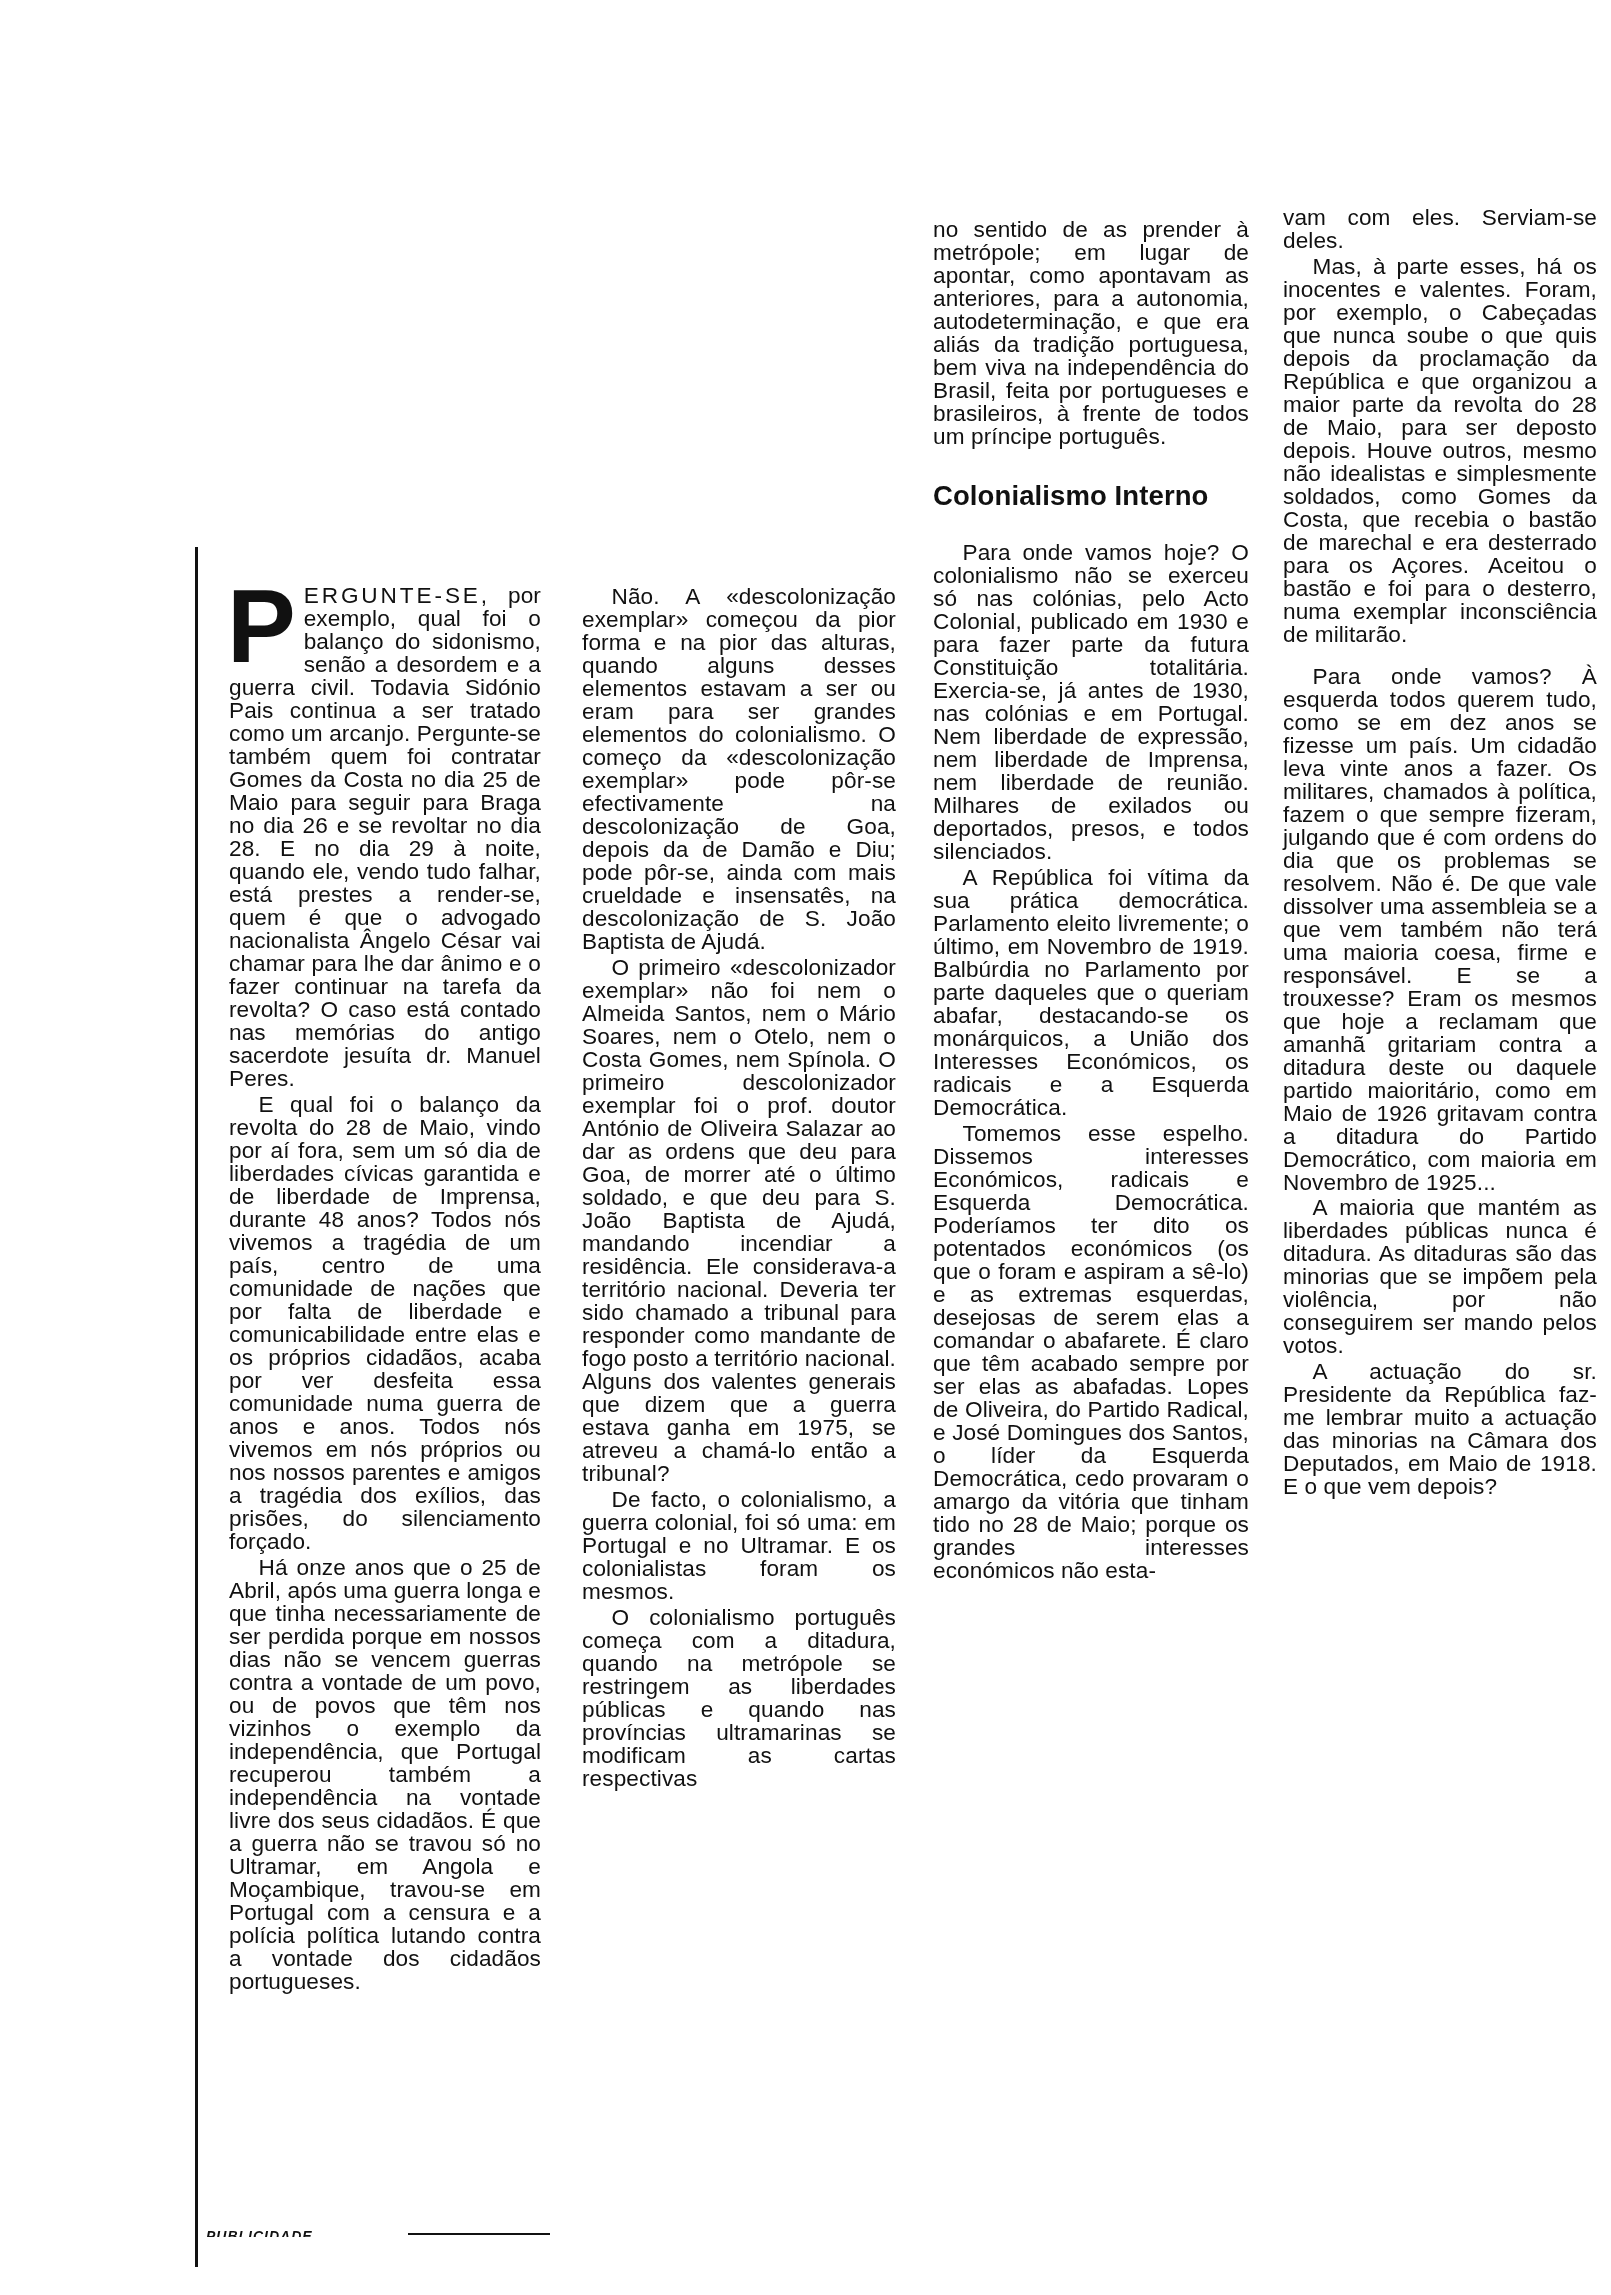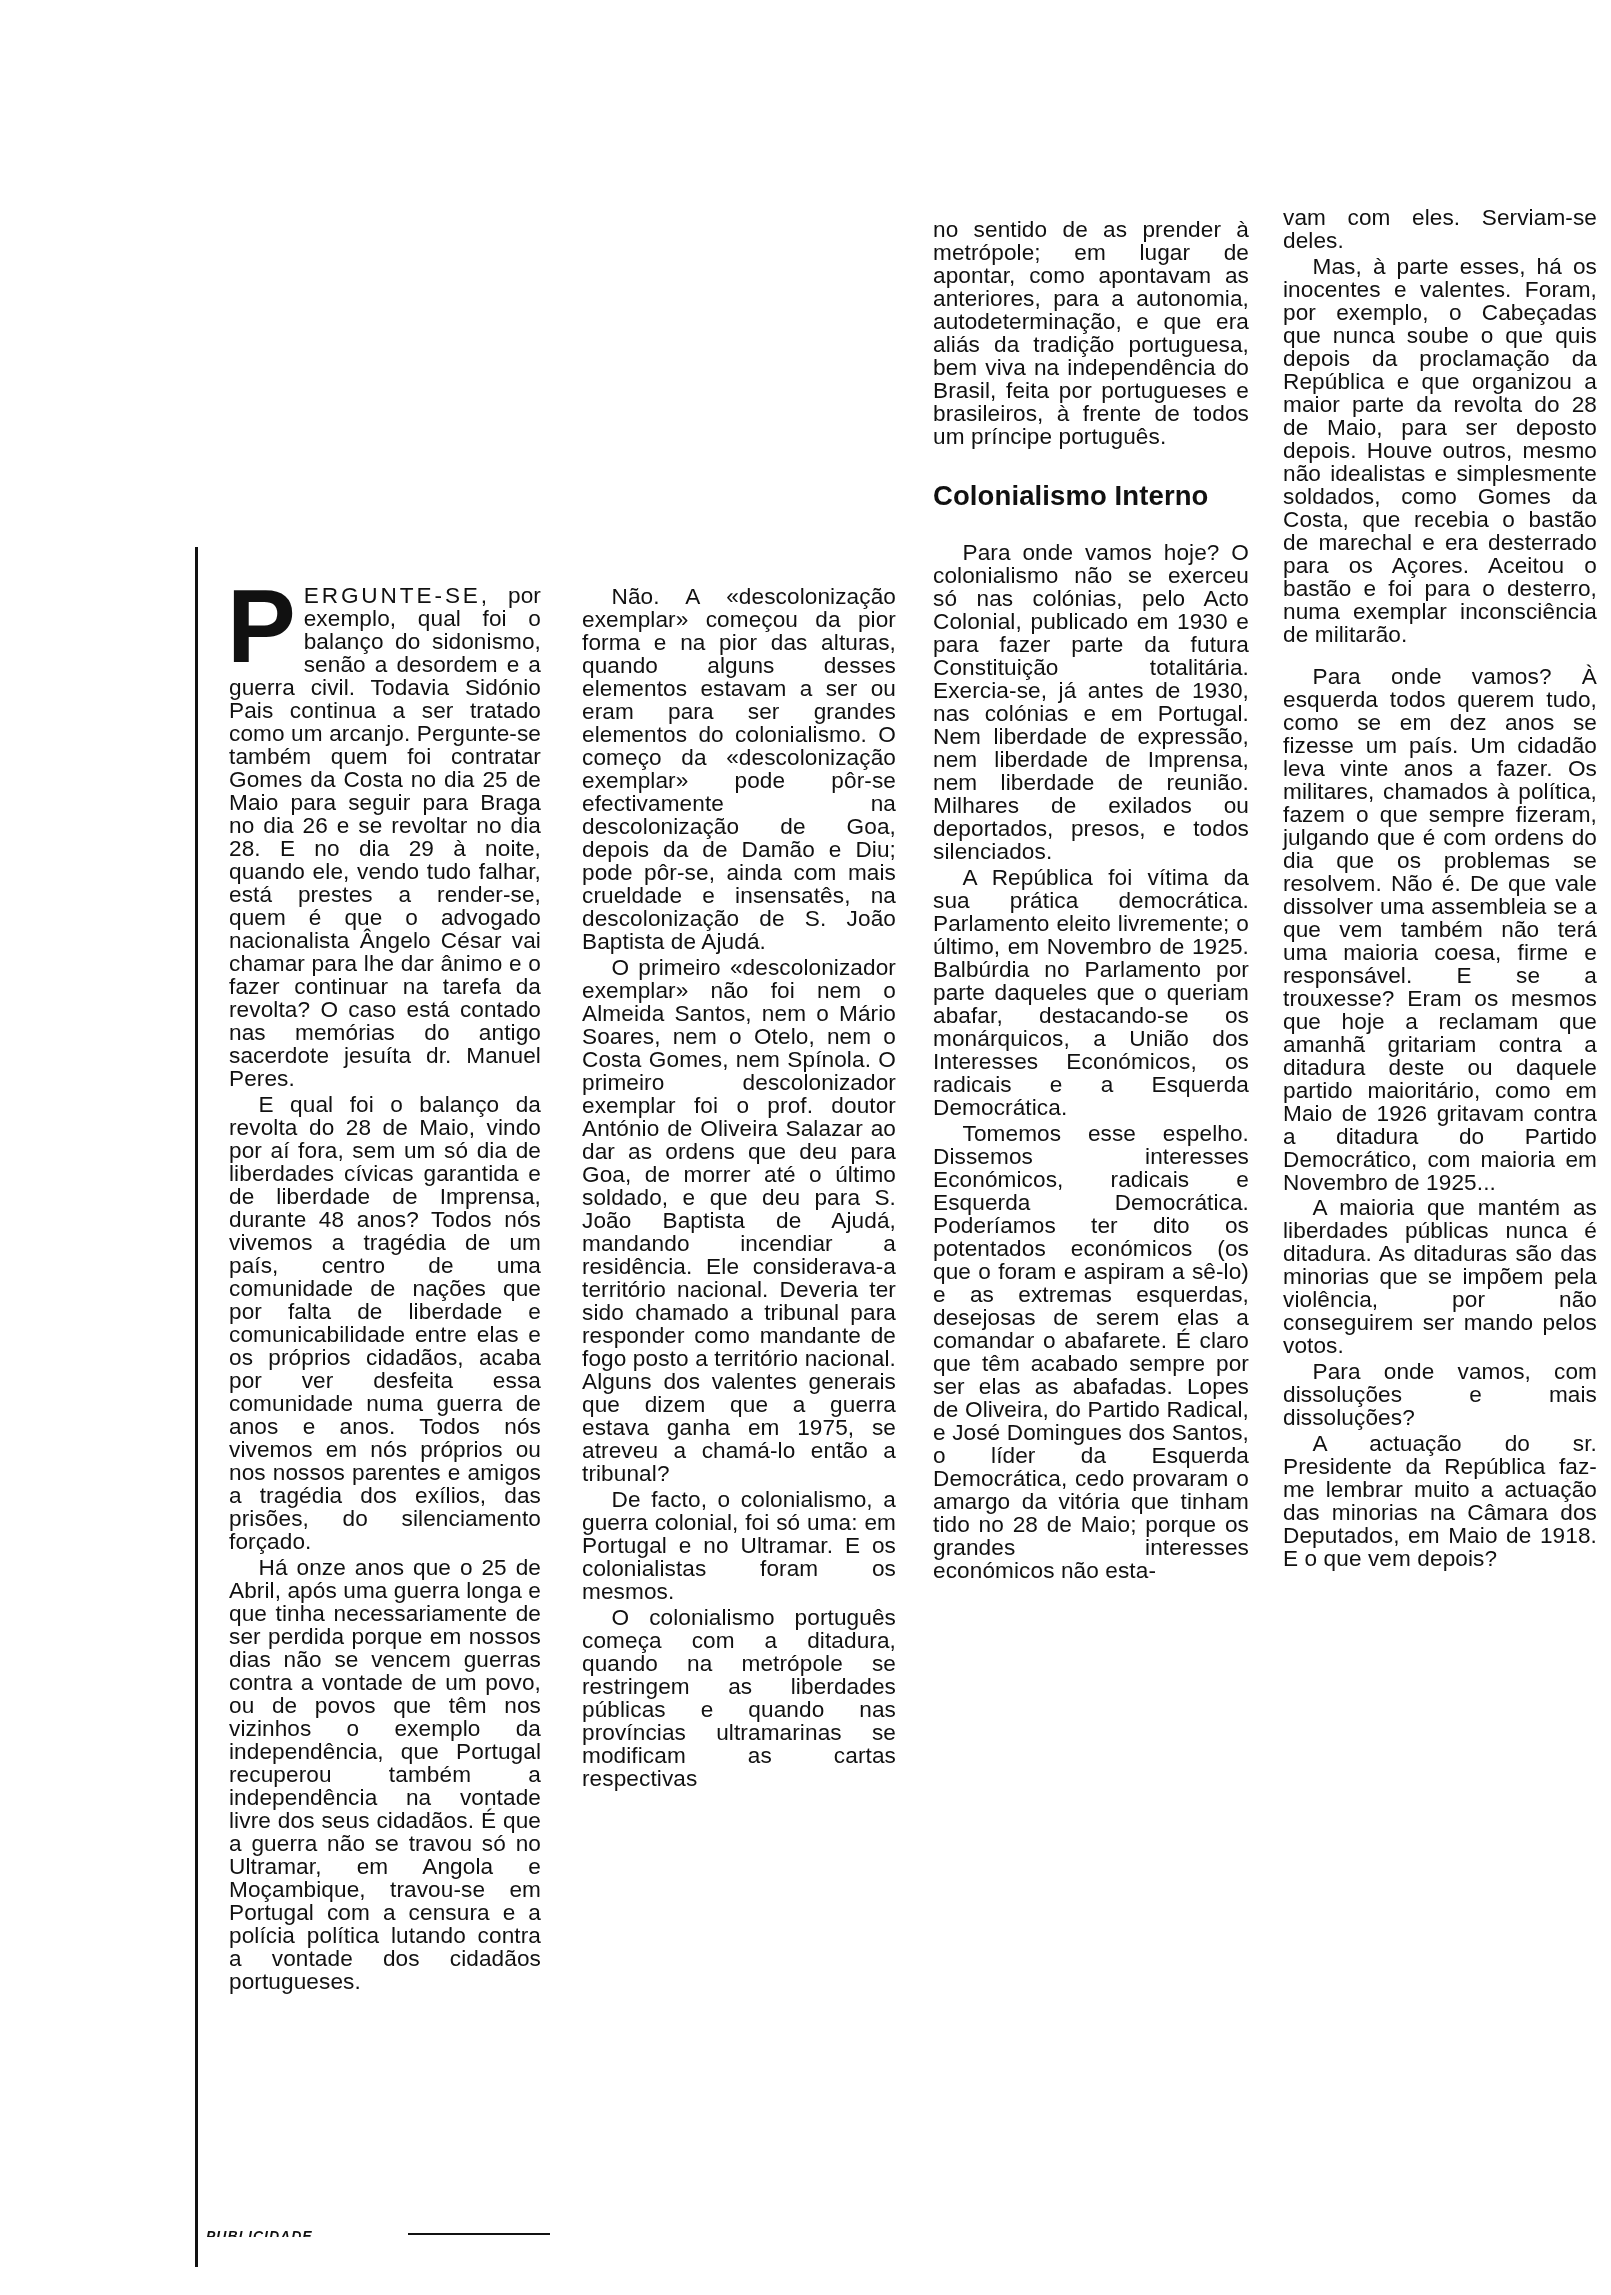--- a/index.html
+++ b/index.html
@@ -42,29 +42,28 @@
   <p class="indent">Não. A «descolonização exemplar» começou da pior forma e na pior das alturas, quando alguns desses elementos estavam a ser ou eram para ser grandes elementos do colonialismo. O começo da «descolonização exemplar» pode pôr-se efectivamente na descolonização de Goa, depois da de Damão e Diu; pode pôr-se, ainda com mais crueldade e insensatês, na descolonização de S. João Baptista de Ajudá.</p>
   <p class="indent">O primeiro «descolonizador exemplar» não foi nem o Almeida Santos, nem o Mário Soares, nem o Otelo, nem o Costa Gomes, nem Spínola. O primeiro descolonizador exemplar foi o prof. doutor António de Oliveira Salazar ao dar as ordens que deu para Goa, de morrer até o último soldado, e que deu para S. João Baptista de Ajudá, mandando incendiar a residência. Ele considerava-a território nacional. Deveria ter sido chamado a tribunal para responder como mandante de fogo posto a território nacional. Alguns dos valentes generais que dizem que a guerra estava ganha em 1975, se atreveu a chamá-lo então a tribunal?</p>
   <p class="indent">De facto, o colonialismo, a guerra colonial, foi só uma: em Portugal e no Ultramar. E os colonialistas foram os mesmos.</p>
   <p class="indent">O colonialismo português começa com a ditadura, quando na metrópole se restringem as liberdades públicas e quando nas províncias ultramarinas se modificam as cartas respectivas</p>
 </div>
 
 <div class="col col3">
   <p>no sentido de as prender à metrópole; em lugar de apontar, como apontavam as anteriores, para a autonomia, autodeterminação, e que era aliás da tradição portuguesa, bem viva na independência do Brasil, feita por portugueses e brasileiros, à frente de todos um príncipe português.</p>
   <div class="heading">Colonialismo Interno</div>
   <p class="indent">Para onde vamos hoje? O colonialismo não se exerceu só nas colónias, pelo Acto Colonial, publicado em 1930 e para fazer parte da futura Constituição totalitária. Exercia-se, já antes de 1930, nas colónias e em Portugal. Nem liberdade de expressão, nem liberdade de Imprensa, nem liberdade de reunião. Milhares de exilados ou deportados, presos, e todos silenciados.</p>
-  <p class="indent">A República foi vítima da sua prática democrática. Parlamento eleito livremente; o último, em Novembro de 1925. Balbúrdia no Parlamento por parte daqueles que o queriam abafar, destacando-se os monárquicos, a União dos Interesses Económicos, os radicais e a Esquerda Democrática.</p>
+  <p class="indent">A República foi vítima da sua prática democrática. Parlamento eleito livremente; o último, em Novembro de 1919. Balbúrdia no Parlamento por parte daqueles que o queriam abafar, destacando-se os monárquicos, a União dos Interesses Económicos, os radicais e a Esquerda Democrática.</p>
   <p class="indent">Tomemos esse espelho. Dissemos interesses Económicos, radicais e Esquerda Democrática. Poderíamos ter dito os potentados económicos (os que o foram e aspiram a sê-lo) e as extremas esquerdas, desejosas de serem elas a comandar o abafarete. É claro que têm acabado sempre por ser elas as abafadas. Lopes de Oliveira, do Partido Radical, e José Domingues dos Santos, o líder da Esquerda Democrática, cedo provaram o amargo da vitória que tinham tido no 28 de Maio; porque os grandes interesses económicos não esta-</p>
 </div>
 
 <div class="col col4">
   <p>vam com eles. Serviam-se deles.</p>
   <p class="indent">Mas, à parte esses, há os inocentes e valentes. Foram, por exemplo, o Cabeçadas que nunca soube o que quis depois da proclamação da República e que organizou a maior parte da revolta do 28 de Maio, para ser deposto depois. Houve outros, mesmo não idealistas e simplesmente soldados, como Gomes da Costa, que recebia o bastão de marechal e era desterrado para os Açores. Aceitou o bastão e foi para o desterro, numa exemplar inconsciência de militarão.</p>
   <div class="p-gap"></div>
   <p class="indent">Para onde vamos? À esquerda todos querem tudo, como se em dez anos se fizesse um país. Um cidadão leva vinte anos a fazer. Os militares, chamados à política, fazem o que sempre fizeram, julgando que é com ordens do dia que os problemas se resolvem. Não é. De que vale dissolver uma assembleia se a que vem também não terá uma maioria coesa, firme e responsável. E se a trouxesse? Eram os mesmos que hoje a reclamam que amanhã gritariam contra a ditadura deste ou daquele partido maioritário, como em Maio de 1926 gritavam contra a ditadura do Partido Democrático, com maioria em Novembro de 1925...</p>
   <p class="indent">A maioria que mantém as liberdades públicas nunca é ditadura. As ditaduras são das minorias que se impõem pela violência, por não conseguirem ser mando pelos votos.</p>
-  <p class="indent">Para onde vamos, com dissoluções e mais dissoluções?</p>
   <p class="indent">A actuação do sr. Presidente da República faz-me lembrar muito a actuação das minorias na Câmara dos Deputados, em Maio de 1918. E o que vem depois?</p>
 </div>
 
 <div class="footer-label">PUBLICIDADE</div>
 <div class="footer-rule" style="left:408px;width:142px;"></div>
 
 
 </body></html>

